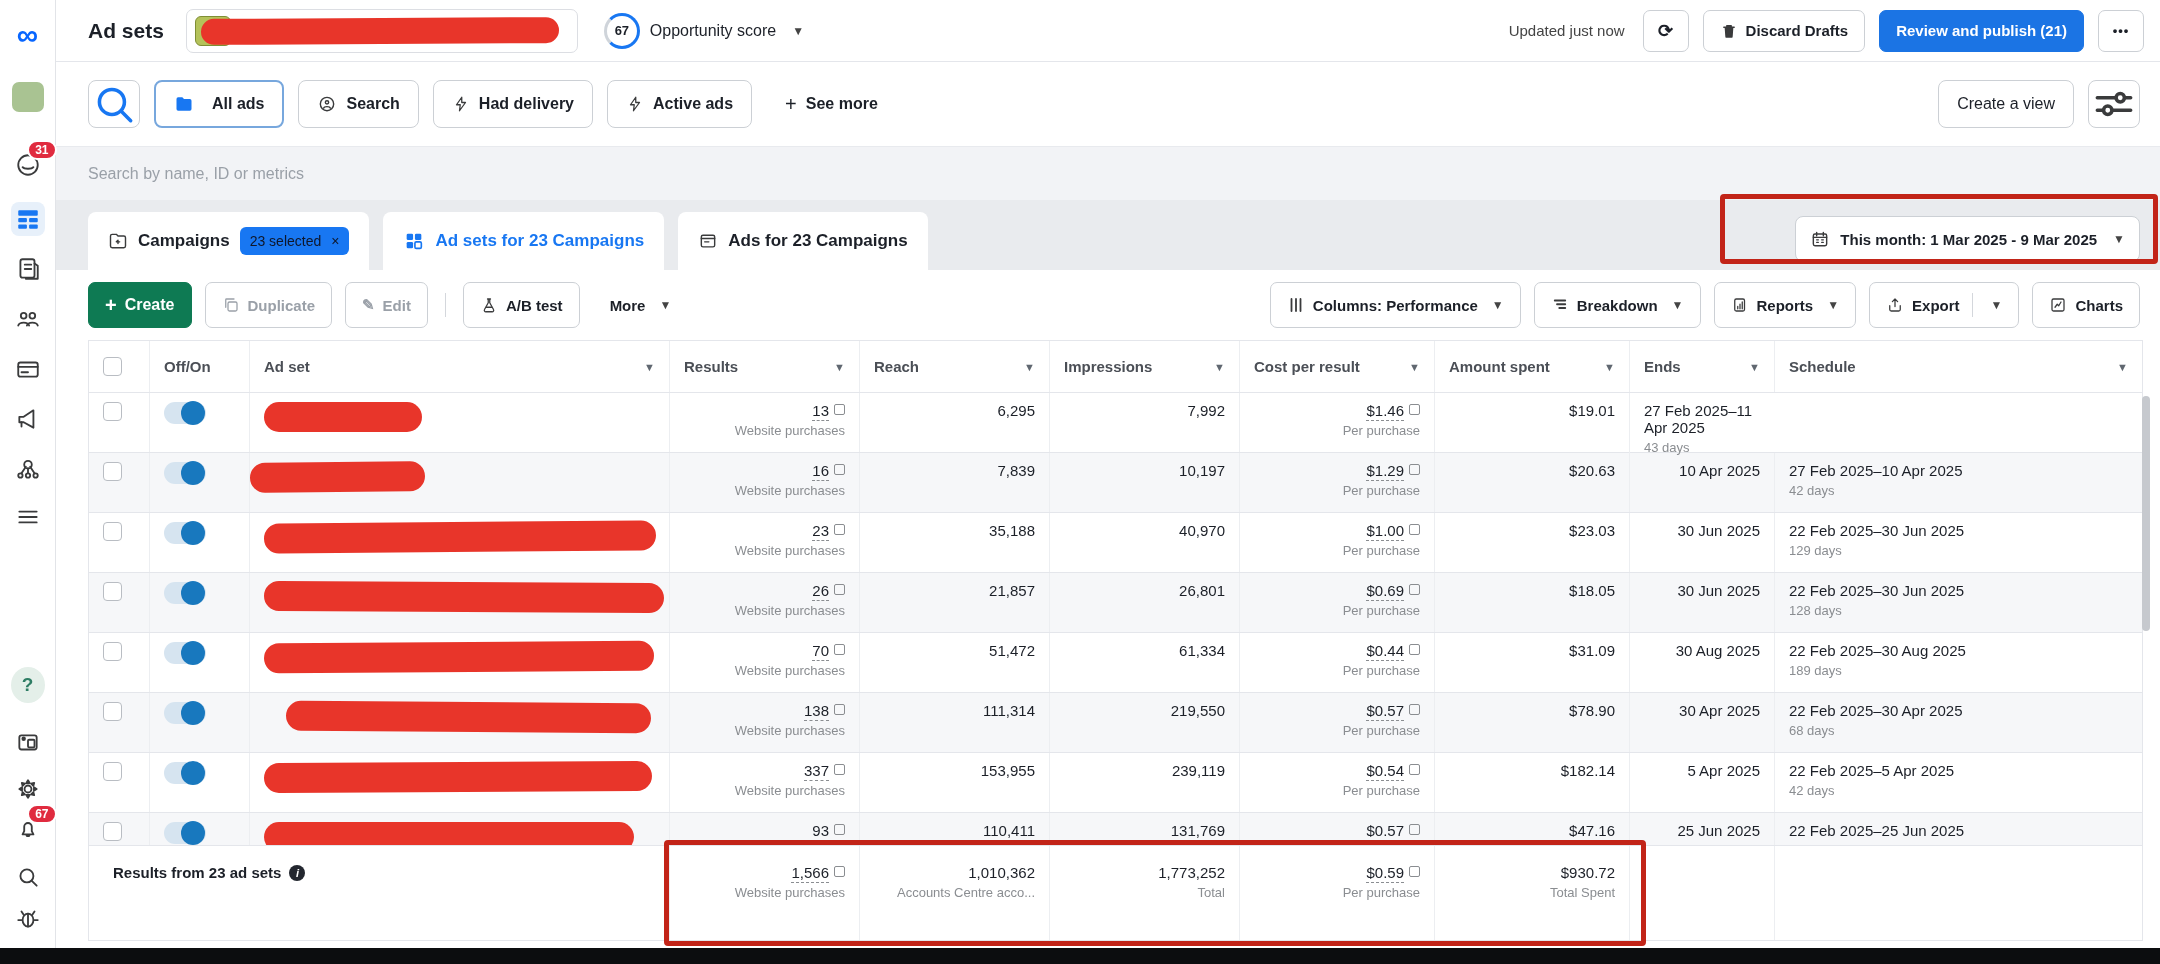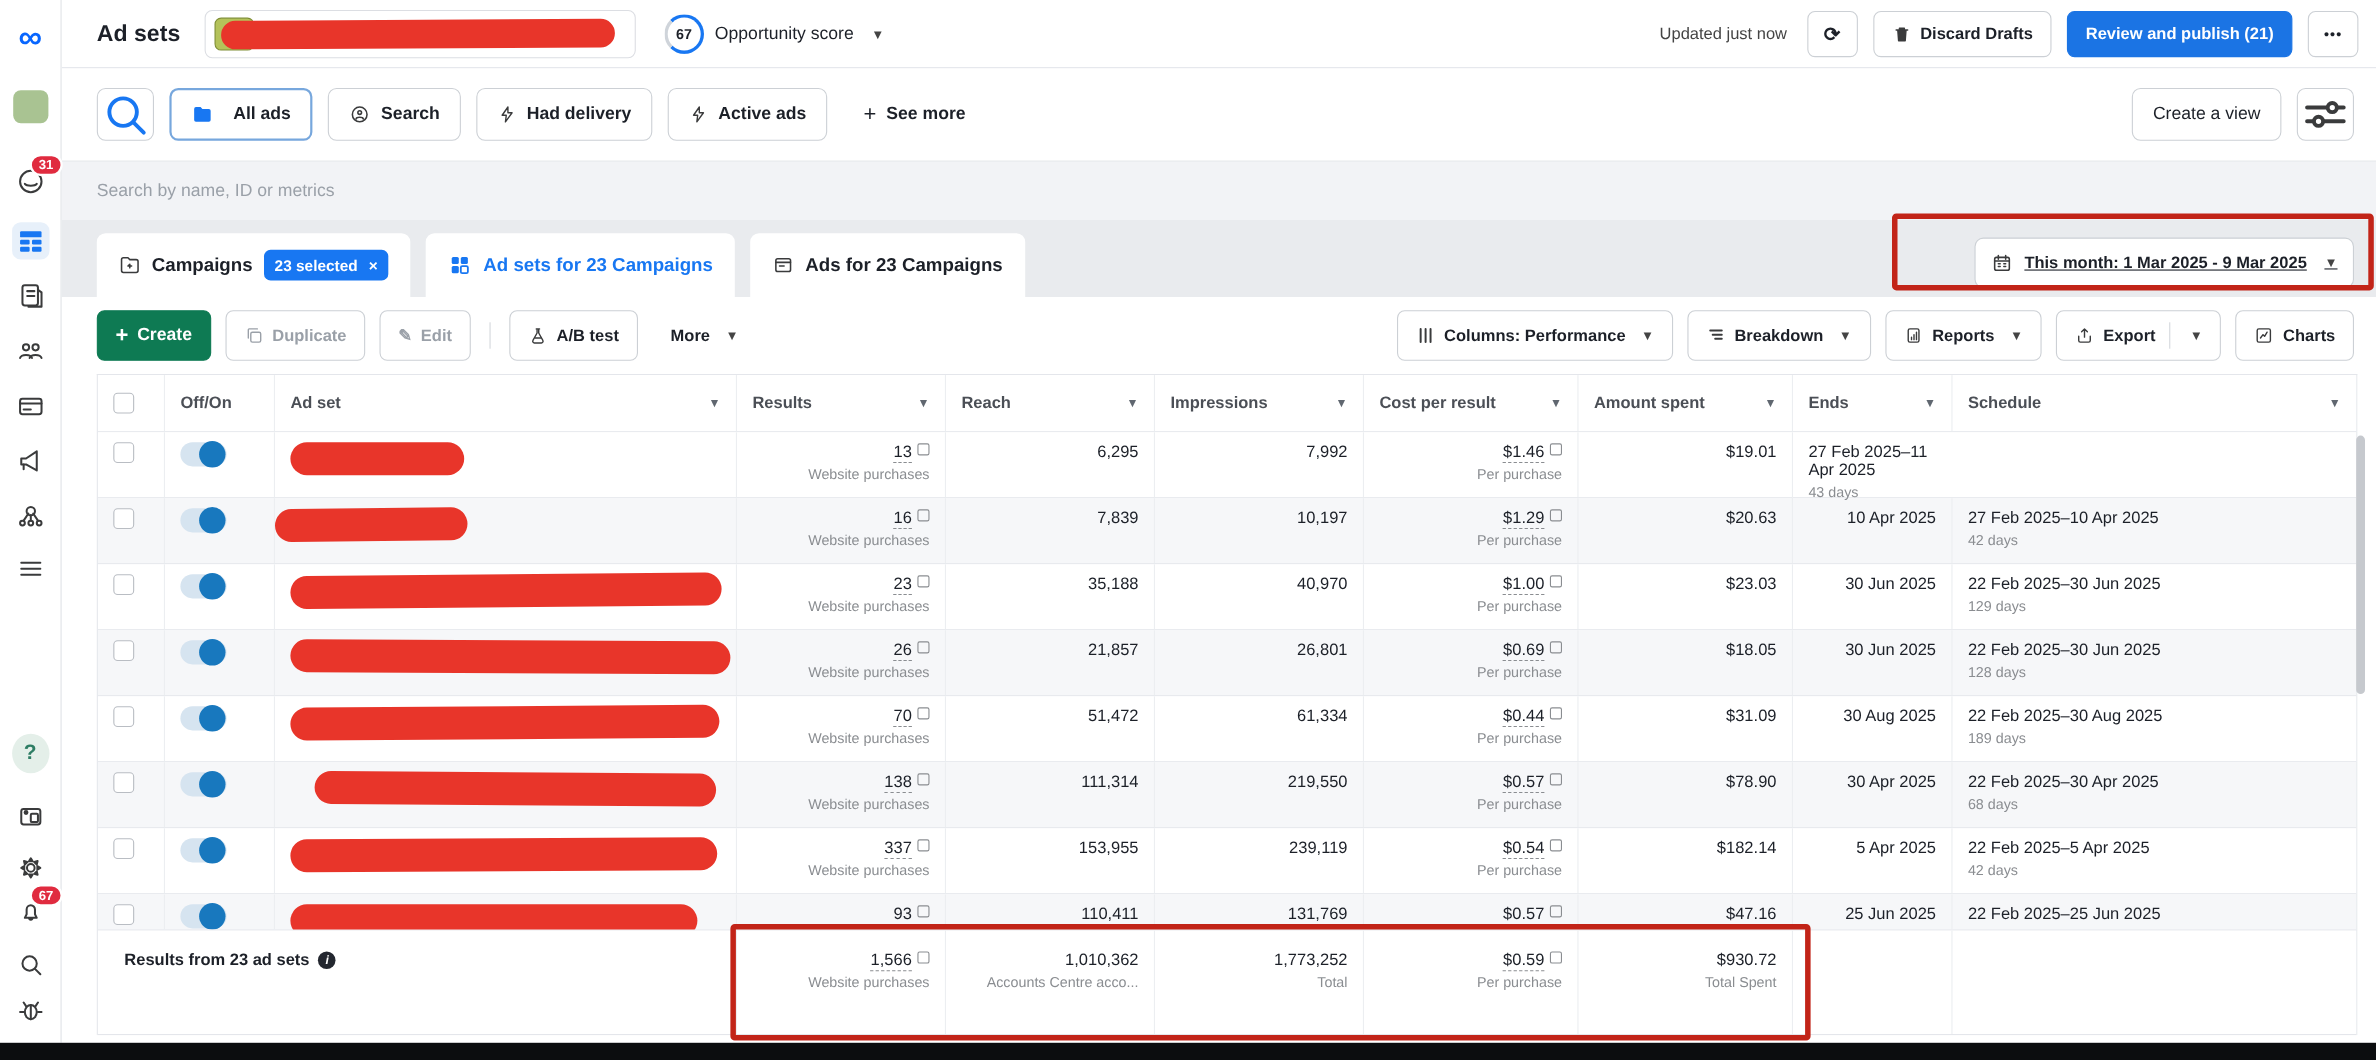--- a/index.html
+++ b/index.html
@@ -47,22 +47,22 @@
 
   
   .searchrow { position:absolute; top:146px; left:0; right:0; height:54px; background:#f2f3f6; border-top:1px solid #e8eaee; display:flex; align-items:center; padding:0 32px; }
   .searchrow input { border:none; outline:none; background:transparent; width:100%; font-size:16px; color:#333; font-family:"Liberation Sans", sans-serif; }
   .searchrow input::placeholder { color:#9aa0a8; }
 
   
   .tabsrow { position:absolute; top:200px; left:0; right:0; height:70px; background:#e9ebee; display:flex; align-items:flex-end; padding:0 20px 0 32px; gap:14px; }
   .tabcard { background:#fff; border-radius:8px 8px 0 0; height:58px; display:flex; align-items:center; gap:10px; padding:0 20px; font-size:17px; font-weight:bold; color:#1c2028; }
   .tabcard.active { color:#1877f2; }
-  .sel-badge { background:#1877f2; color:#ffffff; font-size:14px; font-weight:bold; border-radius:6px; padding:6px 10px; display:inline-flex; gap:10px; align-items:center; }
-  .date-btn { margin-left:auto; margin-bottom:8px; height:46px; display:flex; align-items:center; gap:10px; background:#fff; border:1px solid #ccd0d5; border-radius:8px; padding:0 14px; font-size:15px; font-weight:bold;text-decoration:underline; }
+  .sel-badge { background:#1877f2; color:#0f172a; font-size:14px; font-weight:normal; border-radius:6px; padding:6px 10px; display:inline-flex; gap:10px; align-items:center; }
+  .date-btn { margin-left:auto; margin-bottom:8px; height:46px; display:flex; align-items:center; gap:10px; background:#fff; border:1px solid #ccd0d5; border-radius:8px; padding:0 14px; font-size:15px; font-weight:bold; }
 
   
   .toolbar { position:absolute; top:270px; left:0; right:0; height:70px; background:#fff; display:flex; align-items:center; padding:0 20px 0 32px; gap:13px; }
   .btn.green { background:#0e7a53; border-color:#0e7a53; color:#fff; font-size:16px; height:46px; }
   .btn.disabled { color:#9aa0a8; }
   .btn.tall { height:46px; font-size:15px;justify-content:flex-end; }
   .toolbar .spacer { flex:1; }
   .split-divider { width:1px; height:24px; background:#d4d7dc; margin:0 4px; }
 
   

